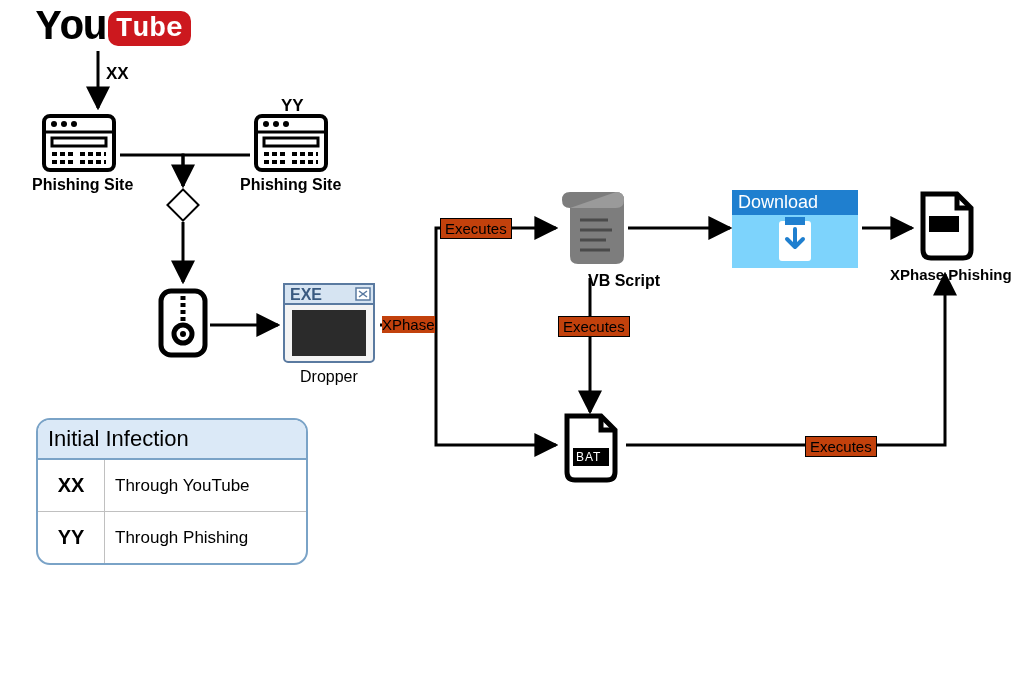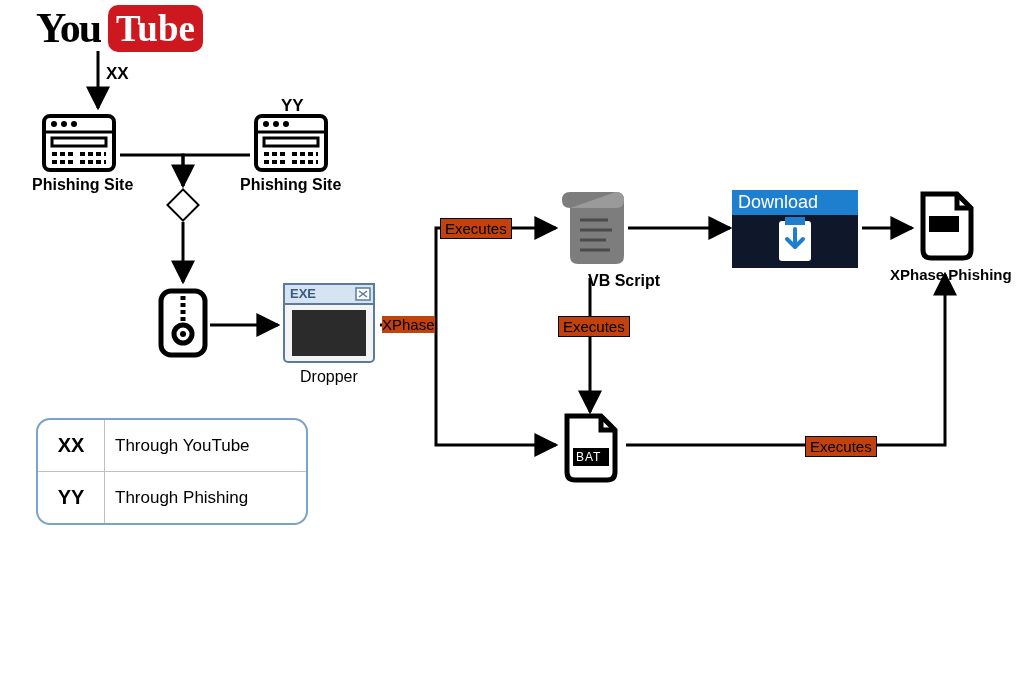--- a/index.html
+++ b/index.html
@@ -9,26 +9,26 @@
   .lbl-bold{font-weight:bold;}
   .edge-label{font-size:15px;background:#c2410c;border:1px solid #000;padding:1px 4px;}
   
   .legend{border:2px solid #7aa3c7;border-radius:14px;overflow:hidden;}
   .legend-header{background:#dbe9f7;border-bottom:2px solid #7aa3c7;padding:6px 10px;font-size:22px;}
   .legend-row{display:flex;align-items:center;border-top:1px solid #c0c0c0;}
   .legend-row:first-of-type{border-top:none;}
   .legend-k{width:50px;padding:14px 8px;font-size:20px;font-weight:bold;border-right:1px solid #c0c0c0;text-align:center;}
   .legend-v{flex:1;padding:14px 10px;font-size:17px;font-weight:normal;}
   
-  .dlbox{background:#0f172a;color:#fff;}
+  .dlbox{background:#7dd3fc;color:#fff;}
   .dlbox .hdr{background:#1f7fcf;font-size:18px;padding:2px 6px;}
   
-  .yt{display:flex;align-items:center;font-family:Liberation Serif, serif;}
+  .yt{display:flex;align-items:center;font-family:Liberation Mono, monospace;}
   .yt .you{font-size:42px;font-weight:bold;color:#000;letter-spacing:-2px;}
-  .yt .tube{background:#cc181e;color:#fff;font-size:37px;font-weight:bold;padding:2px 8px;border-radius:10px;margin-left:8px;}
+  .yt .tube{background:#cc181e;color:#fff;font-size:28px;font-weight:bold;padding:2px 8px;border-radius:10px;margin-left:2px;}
   svg{display:block;}
 </style>
 </head>
 <body>
 
 <div class="canvas">
 
   <svg class="abs" width="1024" height="691" style="left:0;top:0">
     <defs>
       <marker id="arrow" viewBox="0 0 10 10" refX="9" refY="5" markerWidth="8" markerHeight="8" orient="auto-start-reverse">
@@ -119,21 +119,21 @@
 
   <div class="abs" style="left:282px;top:282px">
     <svg width="94" height="82">
       <rect x="2" y="2" width="90" height="78" rx="4" fill="#f4f4f4" stroke="#5a7aa0" stroke-width="2"></rect>
       <rect x="2" y="2" width="90" height="20" fill="#d6e4f2" stroke="#5a7aa0" stroke-width="2"></rect>
       <rect x="74" y="6" width="14" height="12" fill="#fff" stroke="#5a7aa0" stroke-width="1.5"></rect>
       <line x1="77" y1="9" x2="85" y2="15" stroke="#5a7aa0" stroke-width="1.5"></line>
       <line x1="85" y1="9" x2="77" y2="15" stroke="#5a7aa0" stroke-width="1.5"></line>
       <rect x="10" y="28" width="74" height="46" fill="#2b2b2b"></rect>
     </svg>
-    <div style="position:absolute;left:8px;top:4px;font-size:13px;color:#3a5a80;font-weight:bold">EXE</div>
+    <div style="position:absolute;left:8px;top:4px;font-size:16px;color:#3a5a80;font-weight:bold">EXE</div>
   </div>
   <div class="abs lbl" style="left:300px;top:368px">Dropper</div>
 
   <div class="abs edge-label" style="left:382px;top:316px;border:none;padding:0">XPhase</div>
 
   <div class="abs edge-label" style="left:440px;top:218px">Executes</div>
 
   <div class="abs" style="left:558px;top:186px">
     <svg width="70" height="84">
       <path d="M 12 6 Q 4 6 4 14 Q 4 22 12 22 L 12 70 Q 12 78 20 78 L 58 78 Q 66 78 66 70 L 66 14 Q 66 6 58 6 Z" fill="#7d7d7d"></path>
@@ -171,20 +171,21 @@
       <path d="M 8 4 L 42 4 L 56 18 L 56 60 Q 56 68 48 68 L 16 68 Q 8 68 8 60 Z" fill="none" stroke="#000" stroke-width="5"></path>
       <path d="M 42 4 L 42 18 L 56 18" fill="none" stroke="#000" stroke-width="5"></path>
       <rect x="14" y="26" width="30" height="16" fill="#000"></rect>
     </svg>
   </div>
   <div class="abs lbl lbl-bold" style="left:890px;top:266px;font-size:15px;white-space:nowrap">XPhase Phishing</div>
 
   <div class="abs edge-label" style="left:805px;top:436px">Executes</div>
 
   <div class="abs legend" style="left:36px;top:418px;width:268px">
+    <div class="legend-header">Initial Infection</div>
     <div>
       <div class="legend-row">
         <div class="legend-k">XX</div>
         <div class="legend-v">Through YouTube</div>
       </div>
       <div class="legend-row">
         <div class="legend-k">YY</div>
         <div class="legend-v">Through Phishing</div>
       </div>
     </div>

